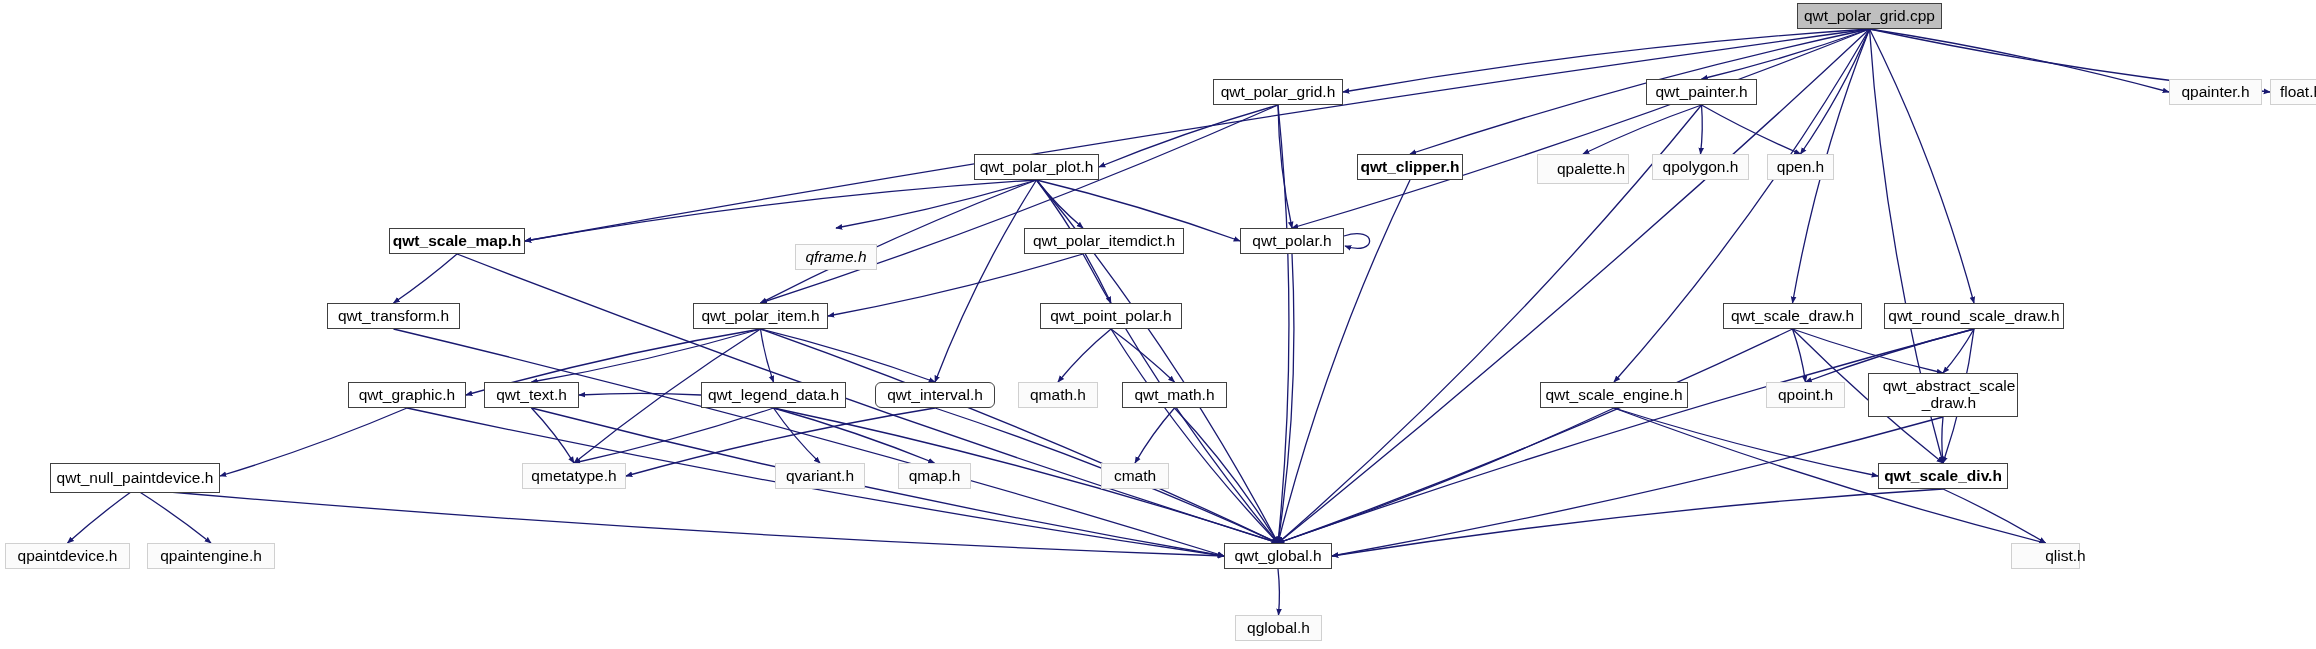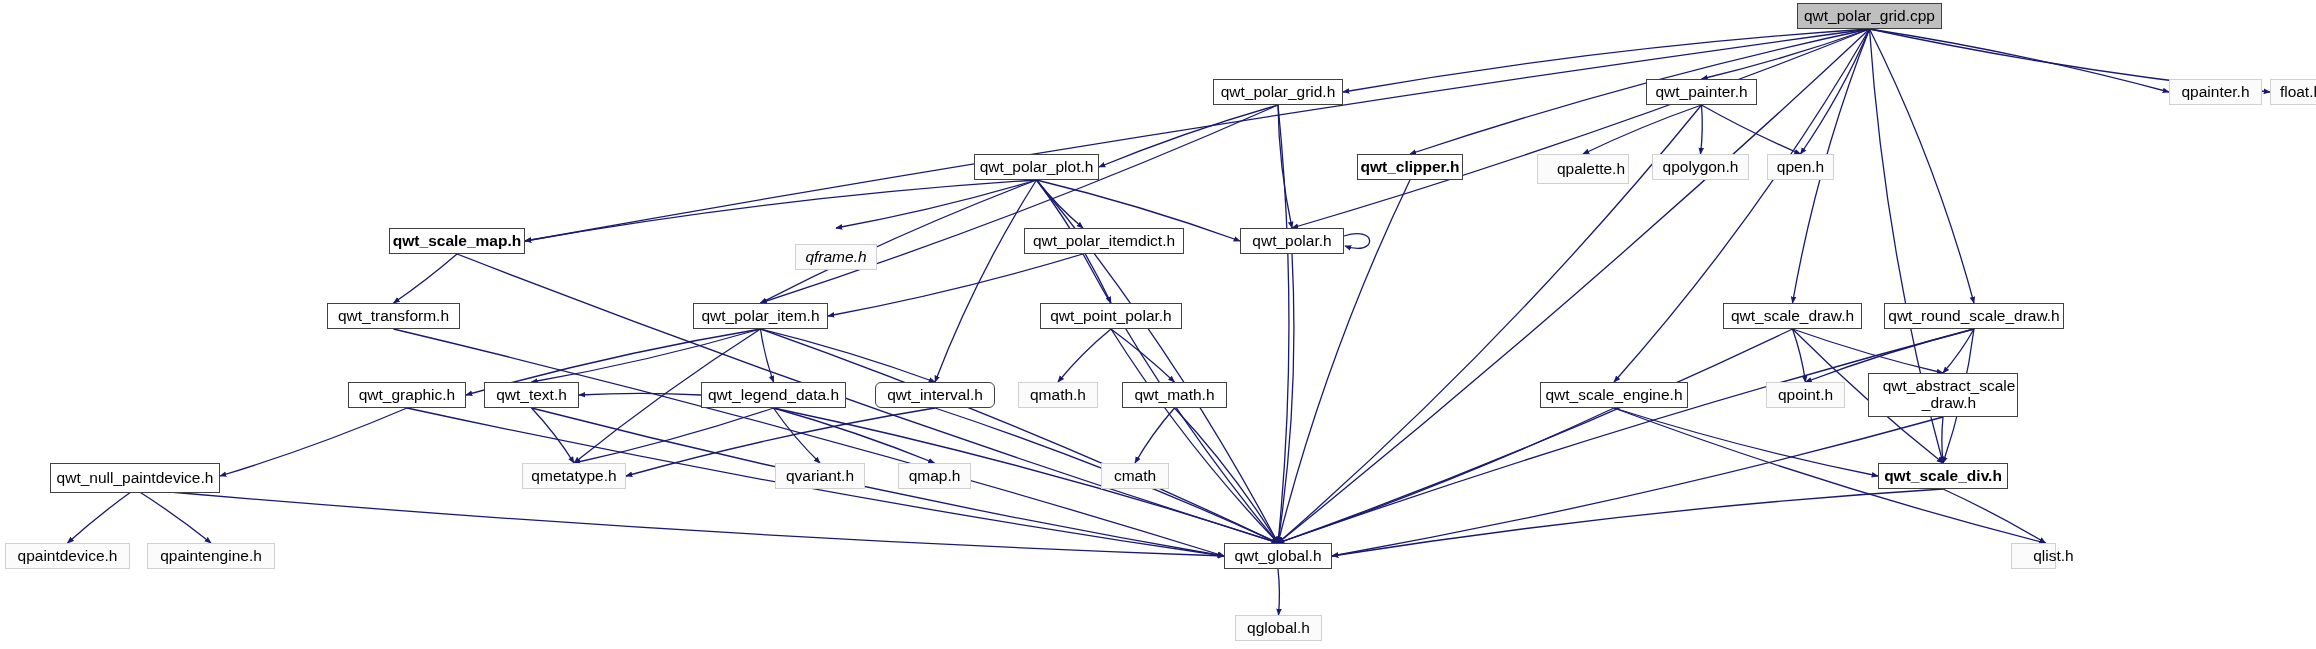--- a/index.html
+++ b/index.html
@@ -178,18 +178,18 @@
       <div class="node kind-system" style="left: 1766px; top: 382px; width: 79px; height: 26px;"><span class="node-label">qpoint.h</span></div>
       <div class="node kind-local" style="left: 1868px; top: 373px; width: 150px; height: 44px; padding-left: 12px;"><span class="node-label">qwt_abstract_scale
 _draw.h</span></div>
       <div class="node kind-local" style="left: 50px; top: 463px; width: 170px; height: 30px;"><span class="node-label">qwt_null_paintdevice.h</span></div>
       <div class="node kind-system" style="left: 522px; top: 463px; width: 104px; height: 26px;"><span class="node-label">qmetatype.h</span></div>
       <div class="node kind-system" style="left: 775px; top: 463px; width: 90px; height: 26px;"><span class="node-label">qvariant.h</span></div>
       <div class="node kind-system" style="left: 898px; top: 463px; width: 73px; height: 26px;"><span class="node-label">qmap.h</span></div>
       <div class="node kind-system" style="left: 1101px; top: 463px; width: 68px; height: 26px;"><span class="node-label">cmath</span></div>
       <div class="node kind-local" style="left: 1878px; top: 463px; width: 130px; height: 26px; font-weight: bold;"><span class="node-label">qwt_scale_div.h</span></div>
       <div class="node kind-local" style="left: 1224px; top: 543px; width: 108px; height: 26px;"><span class="node-label">qwt_global.h</span></div>
-      <div class="node kind-system" style="left: 2011px; top: 543px; width: 45px; height: 26px; padding-left: 40px;"><span class="node-label">qlist.h</span></div>
+      <div class="node kind-system" style="left: 2011px; top: 543px; width: 69px; height: 26px; padding-left: 40px;"><span class="node-label">qlist.h</span></div>
       <div class="node kind-system" style="left: 5px; top: 543px; width: 125px; height: 26px;"><span class="node-label">qpaintdevice.h</span></div>
       <div class="node kind-system" style="left: 147px; top: 543px; width: 128px; height: 26px;"><span class="node-label">qpaintengine.h</span></div>
       <div class="node kind-system" style="left: 1235px; top: 615px; width: 87px; height: 26px;"><span class="node-label">qglobal.h</span></div>
     </div>
 </div>
 
 </body></html>

